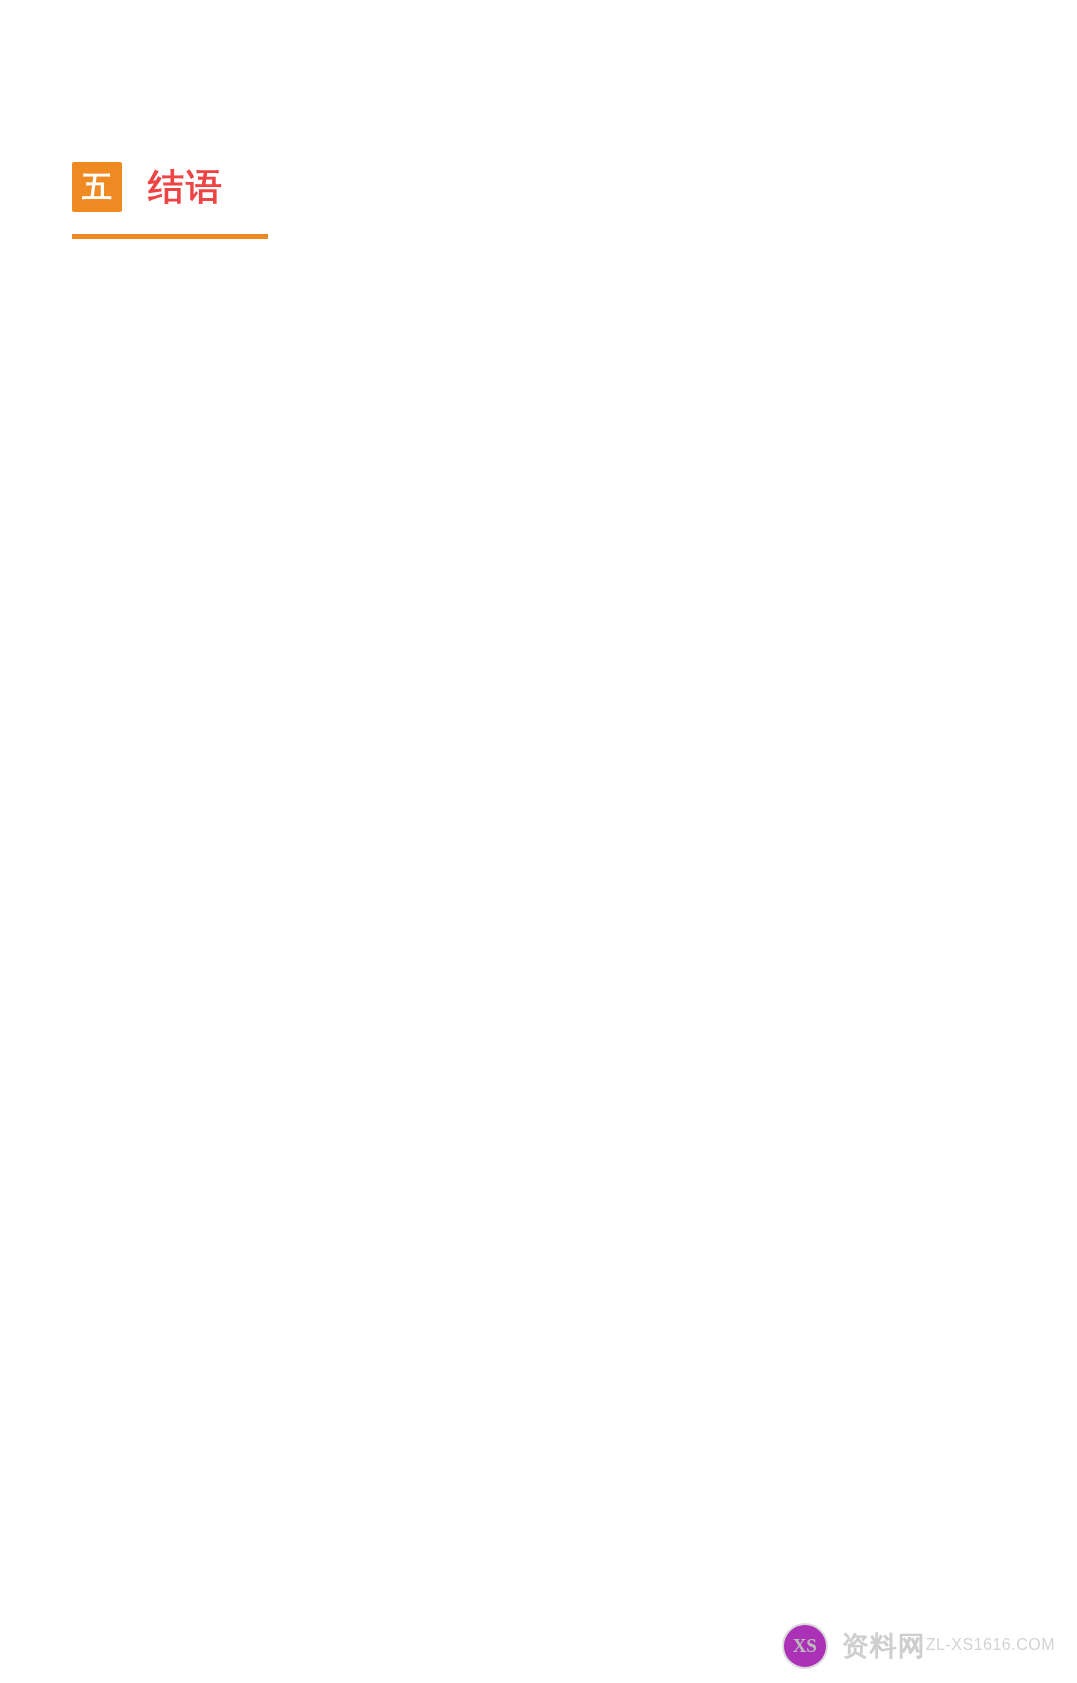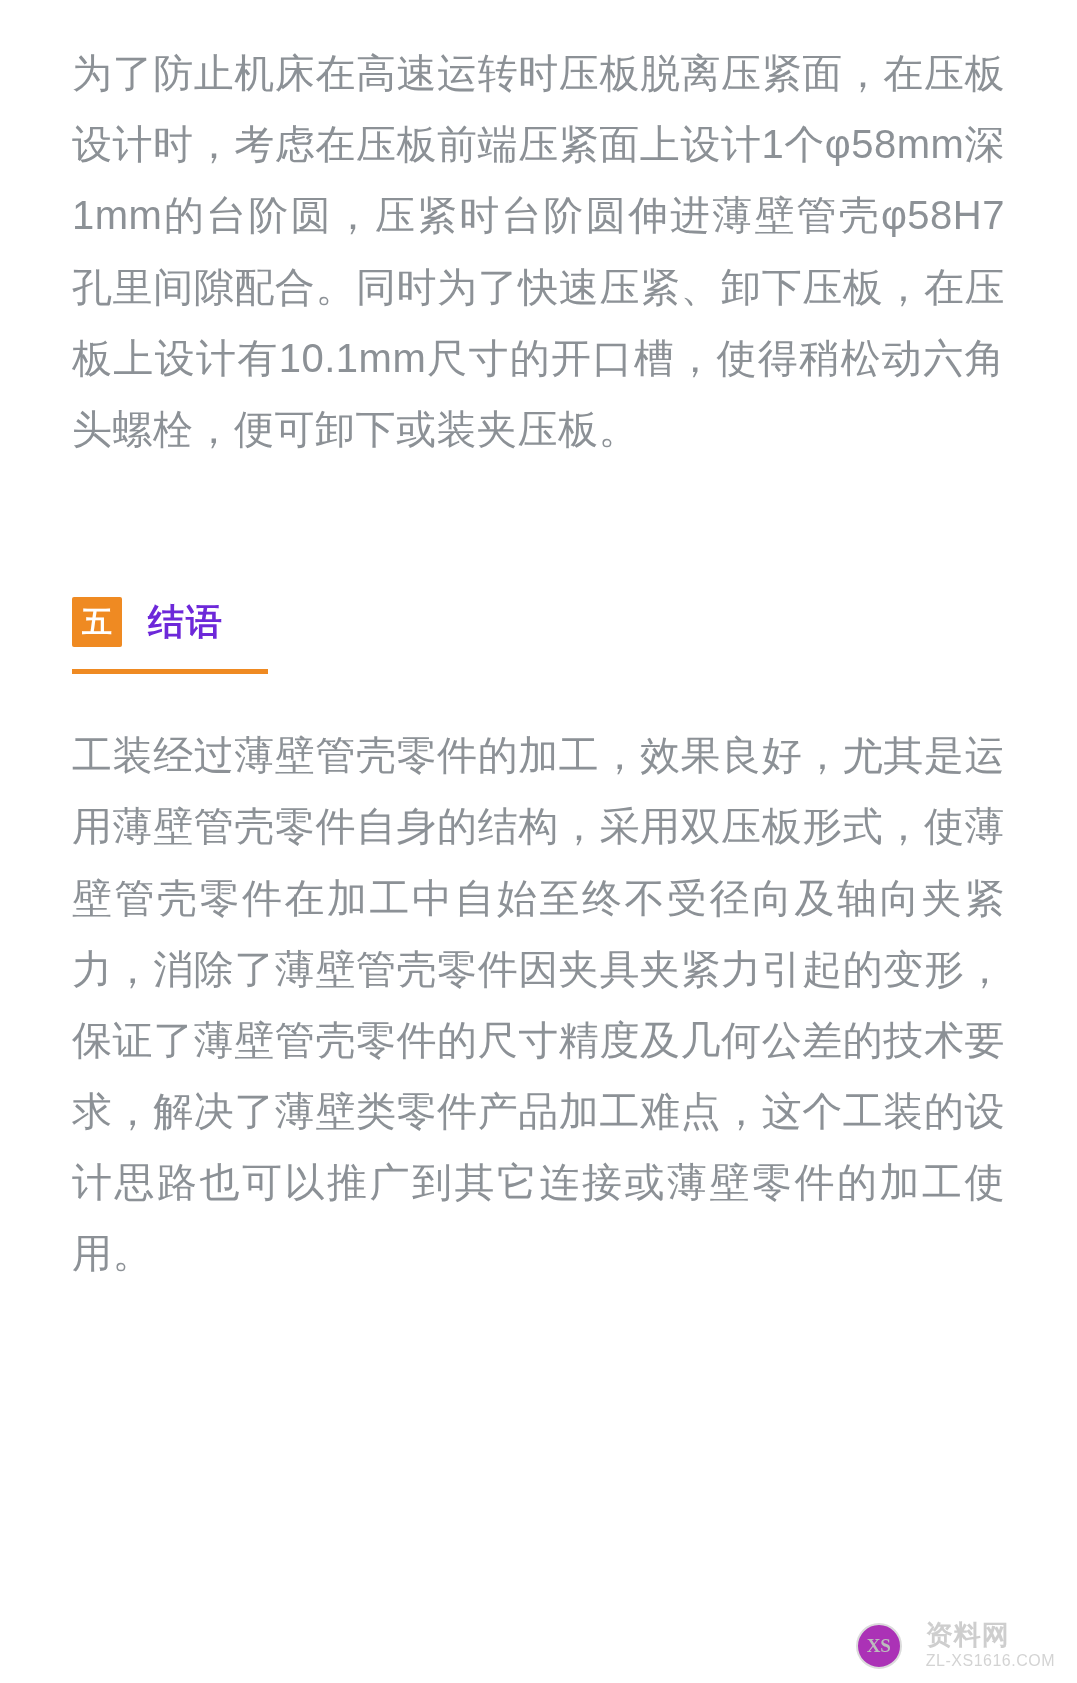--- a/index.html
+++ b/index.html
@@ -49,21 +49,21 @@
     background: #ef8a22;
     color: #ffffff;
     font-size: 30px;
     line-height: 50px;
     text-align: center;
     font-weight: 700;
     flex: 0 0 auto;
     border-radius: 2px;
   }
   .sec-title {
-    color: #6d28d9;
+    color: #ef4444;
     font-size: 36px;
     font-weight: 700;
     margin-left: 26px;
     letter-spacing: 2px;
     white-space: nowrap;
     text-align: right;
   }
   .sec-underline {
     height: 5px;
     background: #ef8a22;
@@ -87,23 +87,23 @@
     border: 2px solid #d8d8d8;
     color: #b5b5b5;
     font-size: 19px;
     font-weight: 700;
     display: flex;
     align-items: center;
     justify-content: center;
     font-family: "Liberation Serif", serif;
   }
   .wm-texts {
-    margin-left: 24px;
+    margin-left: 14px;
     display: flex;
-    flex-direction: column;
+    flex-direction: row;
     justify-content: center;
   }
   .wm-main {
     font-size: 27px;
     color: #c9c9c9;
     font-weight: 700;
     letter-spacing: 1px;
     line-height: 1;
   }
   .wm-sub {
@@ -112,29 +112,27 @@
     letter-spacing: 0.5px;
     margin-top: 4px;
     line-height: 1;
   }
 </style>
 </head>
 <body>
 
 <div class="page">
 
-  <p class="para para-1">为了防止机床在高速运转时压板脱离压紧面，在压板设计时，考虑在压板前端压紧面上设计1个φ58mm深1mm的台阶圆，压紧时台阶圆伸进薄壁管壳φ58H7孔里间隙配合。同时为了快速压紧、卸下压板，在压板上设计有10.1mm尺寸的开口槽，使得稍松动六角头螺栓，便可卸下或装夹压板。</p>
 
   <div class="section-heading">
     <div class="sec-num">五</div>
     <div class="sec-title">结语</div>
   </div>
   <div class="sec-underline"></div>
 
-  <p class="para">工装经过薄壁管壳零件的加工，效果良好，尤其是运用薄壁管壳零件自身的结构，采用双压板形式，使薄壁管壳零件在加工中自始至终不受径向及轴向夹紧力，消除了薄壁管壳零件因夹具夹紧力引起的变形，保证了薄壁管壳零件的尺寸精度及几何公差的技术要求，解决了薄壁类零件产品加工难点，这个工装的设计思路也可以推广到其它连接或薄壁零件的加工使用。</p>
 
   <div class="watermark">
     <div class="wm-badge">XS</div>
     <div class="wm-texts">
       <div class="wm-main">资料网</div>
       <div class="wm-sub">ZL-XS1616.COM</div>
     </div>
   </div>
 
 </div>

